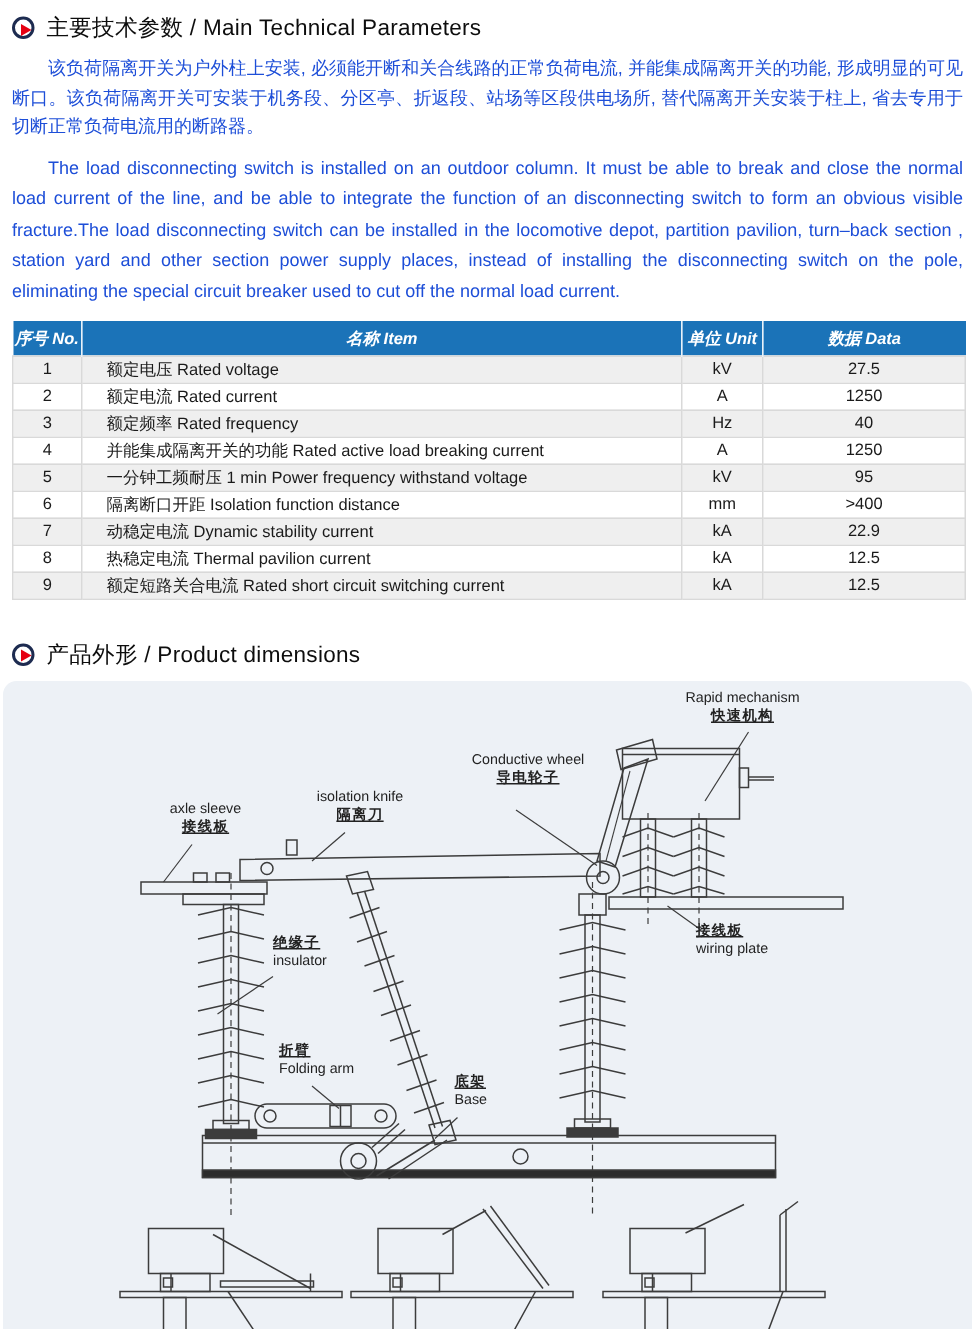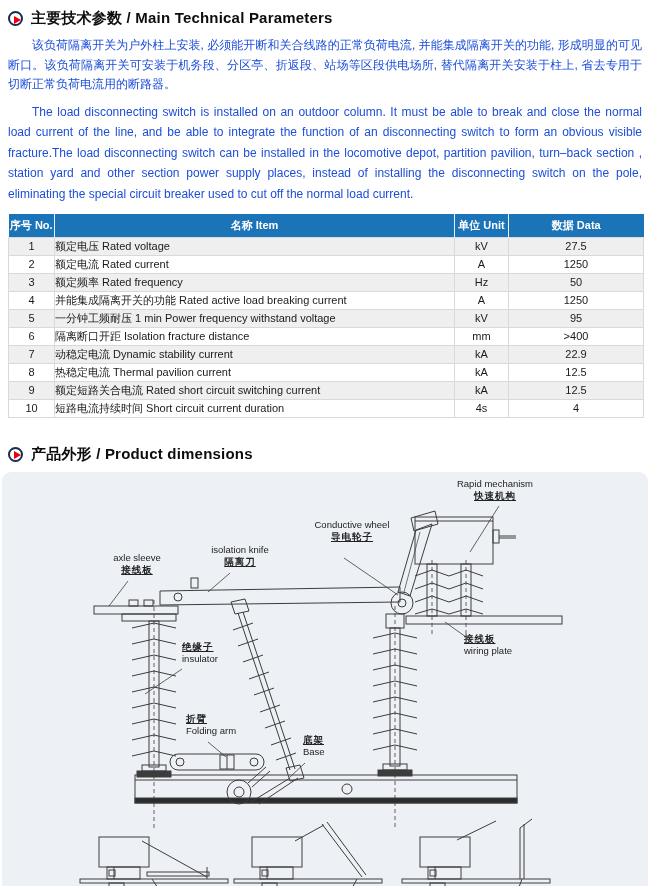--- a/index.html
+++ b/index.html
@@ -4,35 +4,35 @@
 <style>
   * { margin:0; padding:0; box-sizing:border-box; }
   html,body { width:650px; height:886px; background:#fff; overflow:hidden;
     font-family:"Liberation Sans","DejaVu Sans",sans-serif; color:#1a1a1a; }
 
   .section-header { display:flex; align-items:center; gap:8px; margin:9px 8px 0 8px; }
   .play-icon { width:15px; height:15px; border:2px solid #1d2b50; border-radius:50%;
     position:relative; flex:0 0 auto; background:#fff; }
   .play-icon .tri { position:absolute; left:4px; top:2.5px; width:0; height:0;
     border-left:7px solid #e60012; border-top:4px solid transparent; border-bottom:4px solid transparent; }
-  .section-title { font-size:15px; font-weight:bold; color:#0d0d0d; letter-spacing:.2px; }
+  .section-title { font-size:15px; font-weight:normal; color:#0d0d0d; letter-spacing:.2px; }
 
   .para { margin:8px 8px 0 8px; font-size:12px; line-height:19.5px; text-align:justify;
     text-indent:2em; color:#1d4ed8; }
   .para.en { margin-top:7px; line-height:20.5px; }
 
   table.params { border-collapse:collapse; margin:10px 8px 0 8px; width:635px;
     font-size:11px; table-layout:fixed; }
   table.params col.c-no { width:46px; } table.params col.c-item { width:400px; }
   table.params col.c-unit { width:54px; } table.params col.c-data { width:135px; }
   table.params th { background:#1b73b8; color:#fff; font-weight:bold; height:23px;
-    border-right:1px solid #e8f1f9; font-size:11px; }
+    border-right:1px solid #e8f1f9; font-size:11px;font-style:italic; }
   table.params th:last-child { border-right:none; }
   table.params td { height:18px; border:1px solid #d9d9d9; text-align:center; padding:1px 4px; }
-  table.params td.item { text-align:left; padding-left:0; }
+  table.params td.item { text-align:left; padding-left:16px; }
   table.params tbody tr:nth-child(odd) { background:#efefef; }
   table.params tbody tr:nth-child(even) { background:#ffffff; }
 
   .sec2 { margin-top:27px;text-align:right; }
 
   .panel { position:relative; margin:8px 2px 0 2px; width:646px; height:465px;
     background:#edf1f6; border-radius:9px; overflow:hidden; }
   .panel svg { position:absolute; left:0; top:0; }
 
   .dlabel { position:absolute; font-size:9.5px; line-height:12.5px; text-align:center; color:#222; }
@@ -77,63 +77,57 @@
     <tr>
         <td>2</td>
         <td class="item">额定电流 Rated current</td>
         <td>A</td>
         <td>1250</td>
       </tr>
     <tr>
         <td>3</td>
         <td class="item">额定频率 Rated frequency</td>
         <td>Hz</td>
-        <td>50</td>
+        <td>40</td>
       </tr>
     <tr>
         <td>4</td>
         <td class="item">并能集成隔离开关的功能 Rated active load breaking current</td>
         <td>A</td>
         <td>1250</td>
       </tr>
     <tr>
         <td>5</td>
         <td class="item">一分钟工频耐压 1 min Power frequency withstand voltage</td>
         <td>kV</td>
         <td>95</td>
       </tr>
     <tr>
         <td>6</td>
-        <td class="item">隔离断口开距 Isolation fracture distance</td>
+        <td class="item">隔离断口开距 Isolation function distance</td>
         <td>mm</td>
         <td>&gt;400</td>
       </tr>
     <tr>
         <td>7</td>
         <td class="item">动稳定电流 Dynamic stability current</td>
         <td>kA</td>
         <td>22.9</td>
       </tr>
     <tr>
         <td>8</td>
         <td class="item">热稳定电流 Thermal pavilion current</td>
         <td>kA</td>
         <td>12.5</td>
       </tr>
     <tr>
         <td>9</td>
         <td class="item">额定短路关合电流 Rated short circuit switching current</td>
         <td>kA</td>
         <td>12.5</td>
-      </tr>
-    <tr>
-        <td>10</td>
-        <td class="item">短路电流持续时间 Short circuit current duration</td>
-        <td>4s</td>
-        <td>4</td>
       </tr>
   </tbody>
 </table>
 
 <div class="section-header sec2">
   <span class="play-icon">
       <span class="tri"></span>
     </span>
   <span class="section-title">产品外形 / Product dimensions</span>
 </div>

